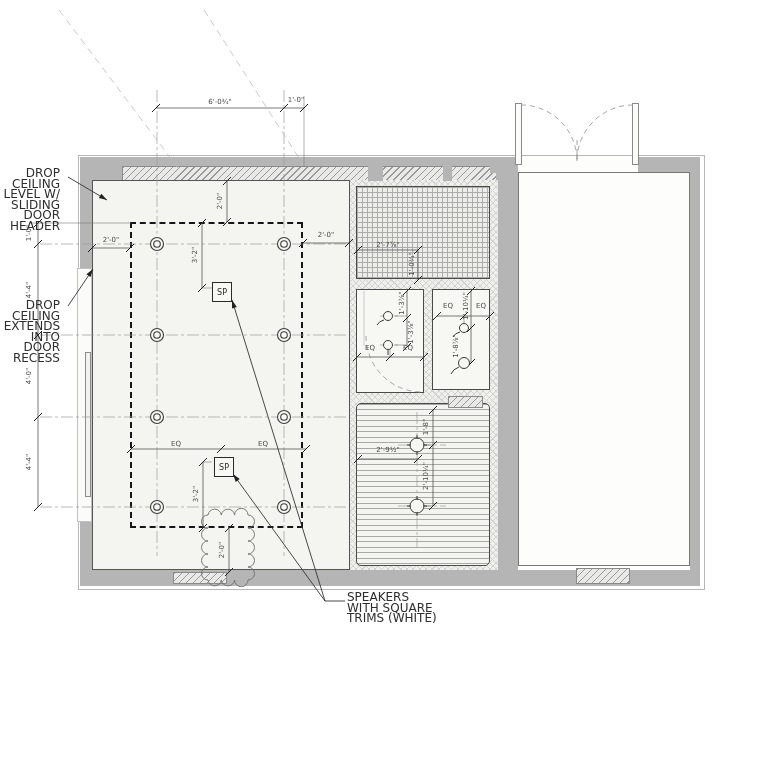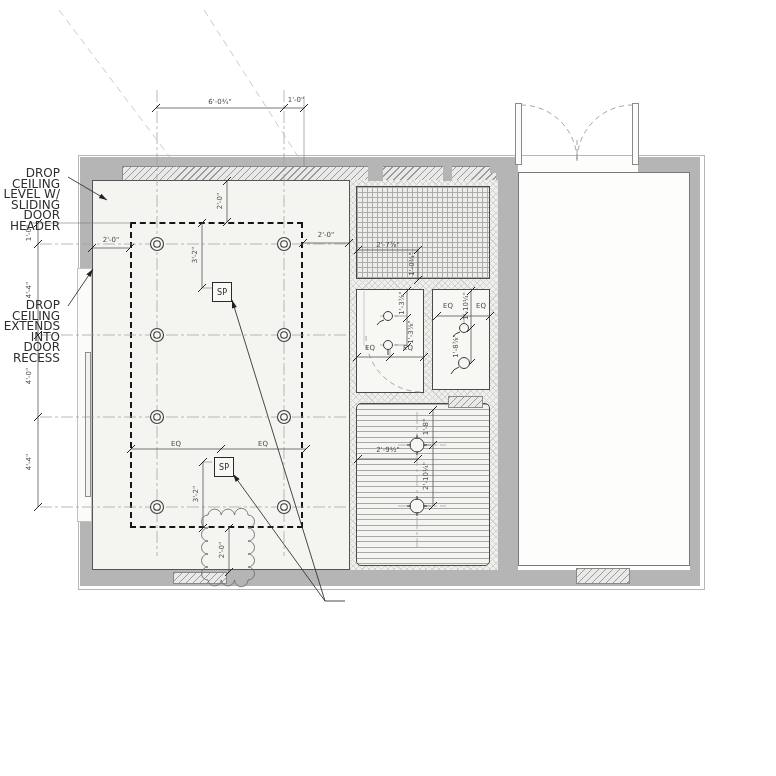--- a/index.html
+++ b/index.html
@@ -157,20 +157,23 @@
       <span>SP</span>
     </div>
 
   <div class="abs note r z6" style="left:2px;top:168px;width:58px;">DROP CEILING
 LEVEL W/
 SLIDING DOOR
 HEADER</div>
   <div class="abs note r z6" style="left:2px;top:300px;width:58px;">DROP CEILING
 EXTENDS INTO
 DOOR RECESS</div>
+  <div class="abs note z6" style="left:347px;top:592px;width:95px;">SPEAKERS
+WITH SQUARE
+TRIMS (WHITE)</div>
 
   <div class="abs dim z6" style="left:190px;top:98px;">6'-0¾"</div>
   <div class="abs dim z6" style="left:266px;top:96px;">1'-0"</div>
   <div class="abs dimv z6" style="left:9px;top:228px;">1'-0"</div>
   <div class="abs dimv z6" style="left:9px;top:285px;">4'-4"</div>
   <div class="abs dimv z6" style="left:9px;top:371px;">4'-0"</div>
   <div class="abs dimv z6" style="left:9px;top:457px;">4'-4"</div>
   <div class="abs dim z6" style="left:81px;top:236px;">2'-0"</div>
   <div class="abs dim z6" style="left:296px;top:231px;">2'-0"</div>
   <div class="abs dimv z6" style="left:200px;top:196px;">2'-0"</div>

